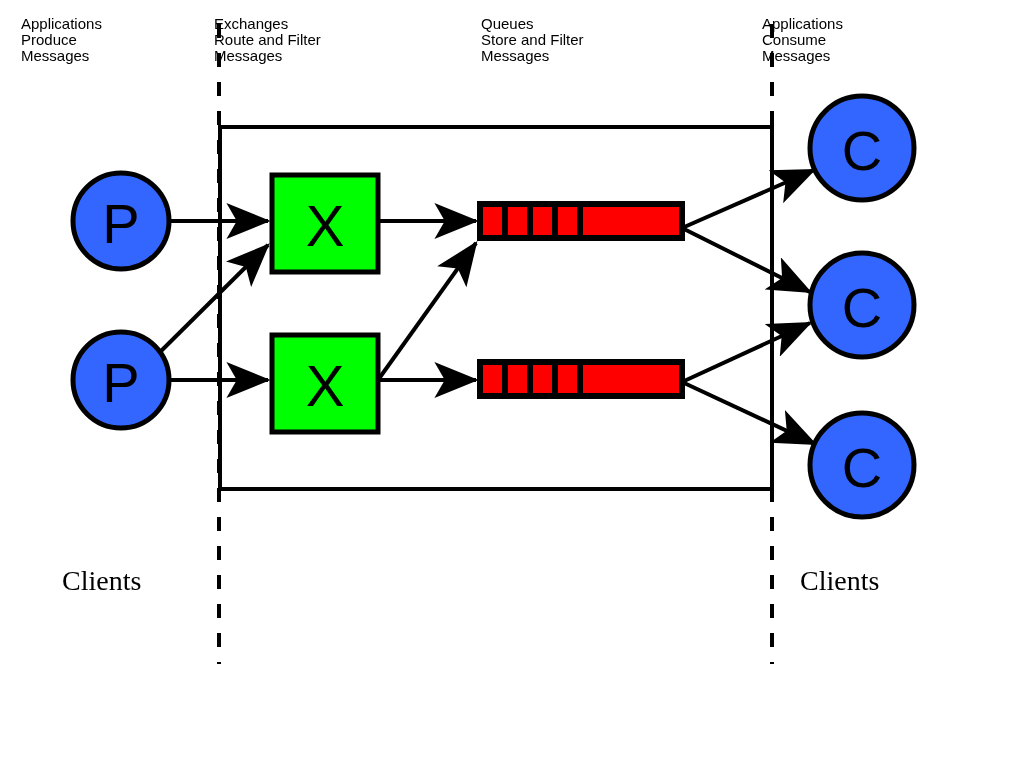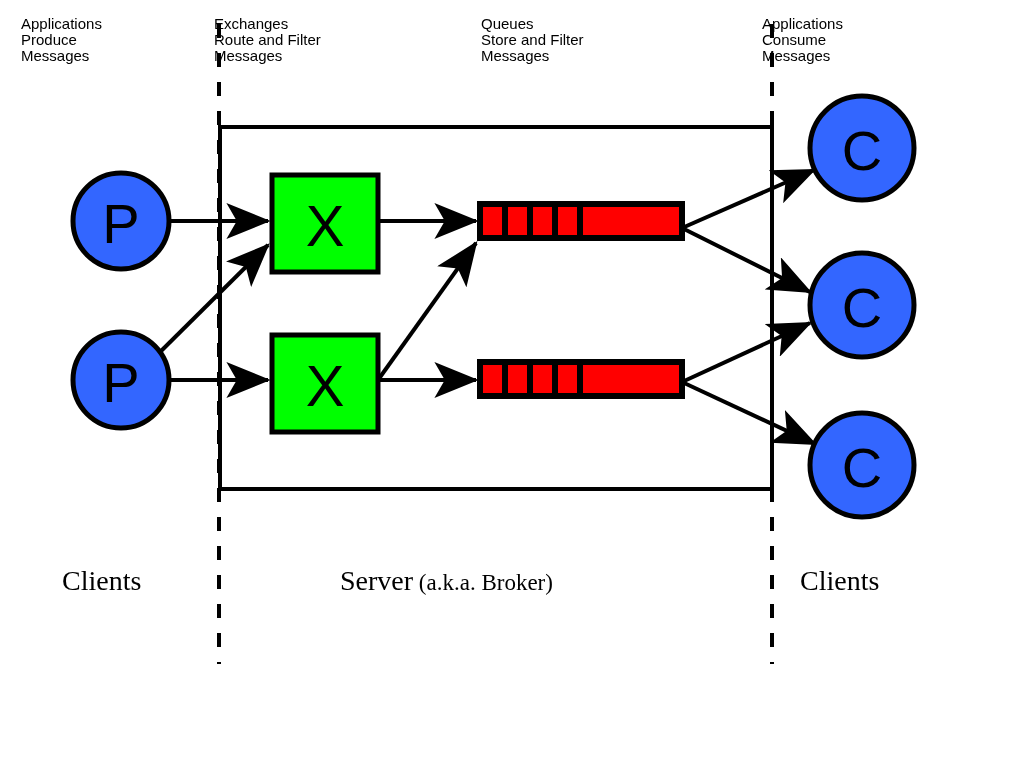--- a/index.html
+++ b/index.html
@@ -76,23 +76,20 @@
   <div class="col-header" style="left:481px; top:16px; width:200px;">Queues
 Store and Filter
 Messages</div>
   <div class="col-header" style="left:762px; top:16px; width:200px;">Applications
 Consume
 Messages</div>
 
   <div class="zone-label" style="left:62px; top:565px;">
     <span class="big">Clients</span>
   </div>
-  <div class="zone-label" style="left:340px; top:565px;">
-    <span class="big">Server</span><span class="small"> (a.k.a. Broker)</span>
-  </div>
   <div class="zone-label" style="left:800px; top:565px;">
     <span class="big">Clients</span>
   </div>
 
   <svg class="layer" viewBox="0 0 1024 768">
     <defs>
       <marker id="arrowhead" markerWidth="11" markerHeight="9" refX="10.4" refY="4.5" orient="auto" markerUnits="strokeWidth">
         <path d="M 0,0 L 11,4.5 L 0,9 L 2.6,4.5 Z" fill="#000000"></path>
       </marker>
     </defs>

